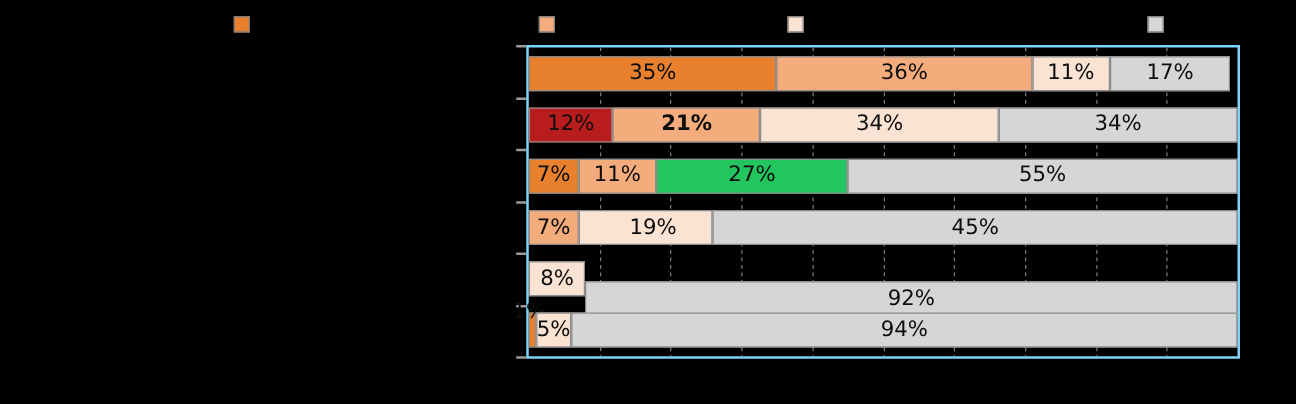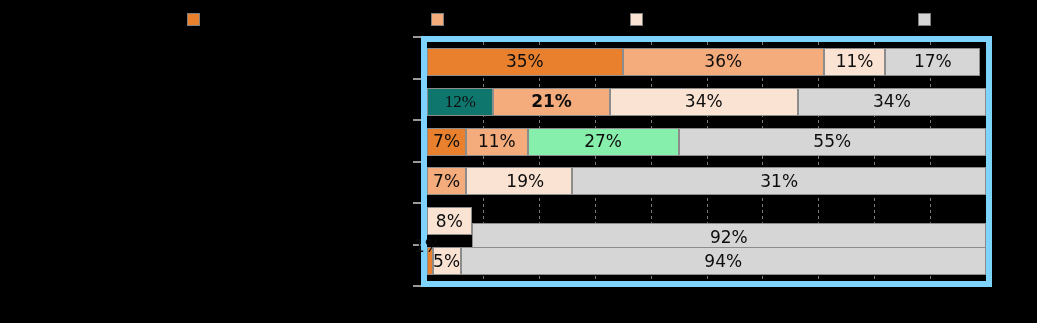--- a/index.html
+++ b/index.html
@@ -15,21 +15,21 @@
   .legend-swatch{
     width:13px;height:13px;border:1px solid #808080;box-sizing:border-box;display:block;
   }
   .legend-text{
     margin-left:6px;font-size:12px;color:#000000;white-space:nowrap;line-height:13px;
   }
 
   
   .plot{
     position:absolute;left:421px;top:36px;width:571px;height:251px;
-    border:6px solid #7dd3fc;box-sizing:border-box;background:#000;
+    border:2px solid #7dd3fc;box-sizing:border-box;background:#000;
   }
   .gridlines{position:absolute;inset:0;pointer-events:none;}
   .gridline{position:absolute;top:0;bottom:0;width:1px;
     background-image:linear-gradient(to bottom,#7a7a7a 50%,rgba(0,0,0,0) 0%);
     background-size:1px 6px;background-repeat:repeat-y;}
 
   .rows{position:absolute;inset:0;display:flex;flex-direction:column;justify-content:space-around;}
   .bar-row{position:relative;height:28px;display:flex;box-sizing:border-box;}
   .seg{
     position:relative;height:100%;box-sizing:border-box;
@@ -112,56 +112,56 @@
             <span class="seg-label">36%</span>
           </div>
           <div class="seg" style="width: 11%; background: rgb(250, 227, 211);">
             <span class="seg-label">11%</span>
           </div>
           <div class="seg" style="width: 17%; background: rgb(214, 214, 214);">
             <span class="seg-label">17%</span>
           </div>
         </div>
         <div class="bar-row">
-          <div class="seg" style="width: 12%; background: #0f766e; font-family: Liberation Serif, serif;">
+          <div class="seg" style="width: 12%; background: #b91c1c;">
             <span class="seg-label">12%</span>
           </div>
           <div class="seg" style="width: 21%; background: rgb(244, 172, 124); font-weight: bold;">
             <span class="seg-label">21%</span>
           </div>
           <div class="seg" style="width: 34%; background: rgb(250, 227, 211);">
             <span class="seg-label">34%</span>
           </div>
           <div class="seg" style="width: 34%; background: rgb(214, 214, 214);">
             <span class="seg-label">34%</span>
           </div>
         </div>
         <div class="bar-row">
           <div class="seg" style="width: 7%; background: rgb(232, 128, 46);">
             <span class="seg-label">7%</span>
           </div>
           <div class="seg" style="width: 11%; background: rgb(244, 172, 124);">
             <span class="seg-label">11%</span>
           </div>
-          <div class="seg" style="width: 27%; background: #86efac;">
+          <div class="seg" style="width: 27%; background: #22c55e;">
             <span class="seg-label">27%</span>
           </div>
           <div class="seg" style="width: 55%; background: rgb(214, 214, 214);">
             <span class="seg-label">55%</span>
           </div>
         </div>
         <div class="bar-row">
           <div class="seg" style="width: 7%; background: rgb(244, 172, 124);">
             <span class="seg-label">7%</span>
           </div>
           <div class="seg" style="width: 19%; background: rgb(250, 227, 211); padding-left: 12px;">
             <span class="seg-label">19%</span>
           </div>
           <div class="seg" style="width: 74%; background: rgb(214, 214, 214);">
-            <span class="seg-label">31%</span>
+            <span class="seg-label">45%</span>
           </div>
         </div>
         <div class="bar-row">
           <div class="seg" style="width: 8%; background: rgb(250, 227, 211);">
             <span class="seg-label">8%</span>
           </div>
           <div class="seg" style="width: 92%; background: rgb(214, 214, 214); margin-top: 16px;">
             <span class="seg-label">92%</span>
           </div>
         </div>

